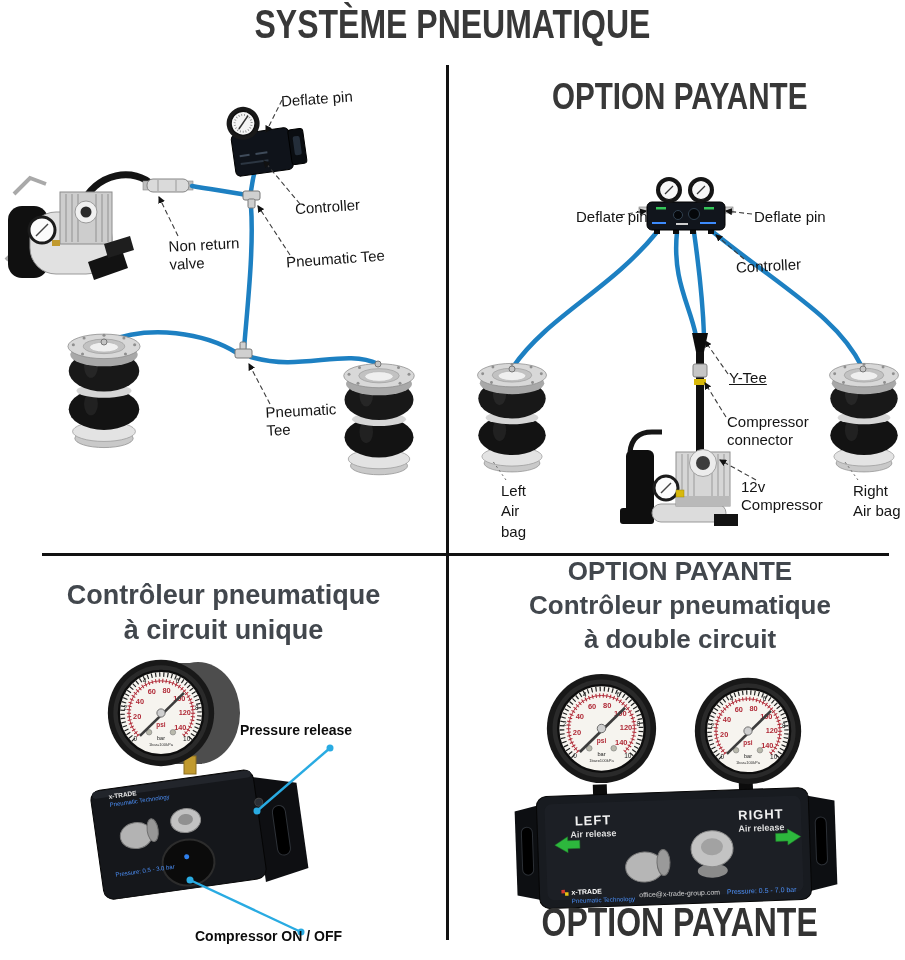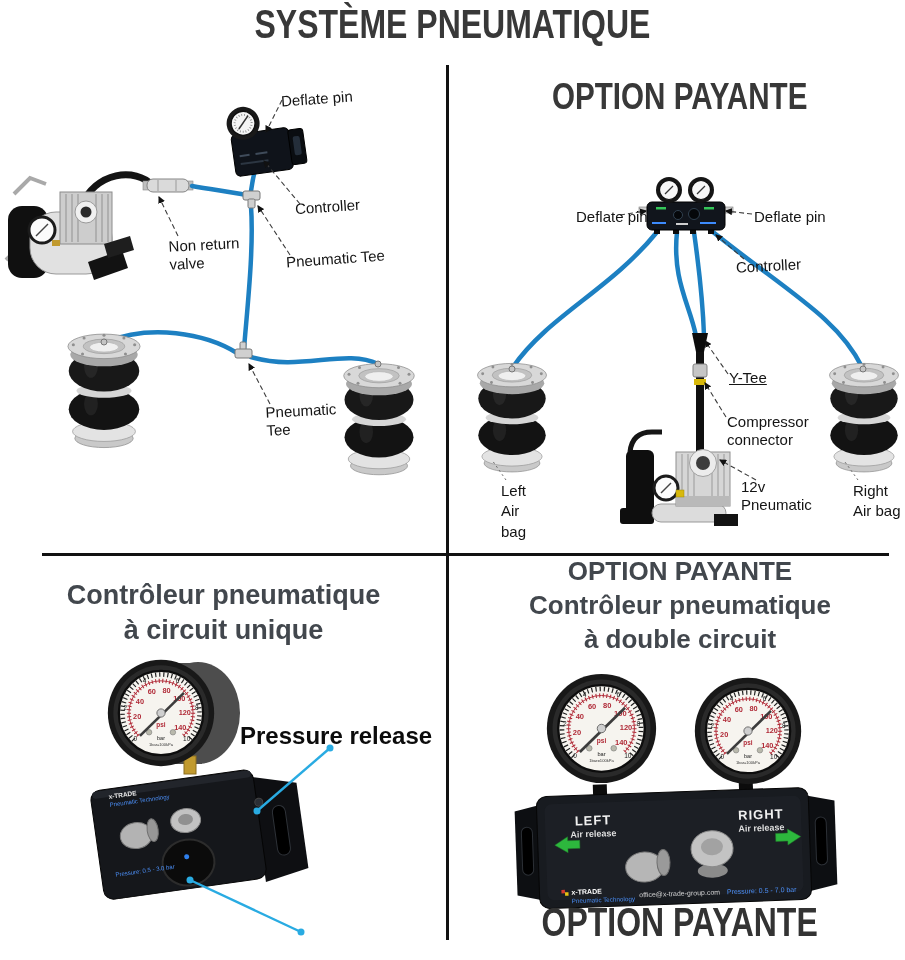--- a/index.html
+++ b/index.html
@@ -16,21 +16,21 @@
   .h-tr{position:absolute;left:455px;width:450px;top:76px;text-align:center;}
   .h-tr .cond{font-size:37px;}
   .h-bl{position:absolute;left:0;width:447px;top:578px;text-align:center;font-weight:bold;
         font-size:27px;color:#42474d;line-height:1.3;white-space:pre-line;}
   .h-br1{position:absolute;left:455px;width:450px;top:556px;text-align:center;font-weight:bold;
         font-size:26px;color:#42474d;}
   .h-br2{position:absolute;left:455px;width:450px;top:589px;text-align:center;font-weight:bold;
         font-size:26px;color:#42474d;line-height:1.3;white-space:pre-line;}
   .h-foot{position:absolute;left:455px;width:450px;top:900px;text-align:center;}
   .h-foot .cond{font-size:40px;color:#333;}
-  .bold-note{position:absolute;font-weight:bold;font-size:24px;color:#0c0c0c;white-space:pre;}
+  .bold-note{position:absolute;font-weight:bold;font-size:14px;color:#0c0c0c;white-space:pre;}
 </style>
 </head>
 <body>
 
 <div class="canvas">
 
 <svg width="905" height="960" viewBox="0 0 905 960">
   <defs>
     <marker id="arrow" viewBox="0 0 10 10" refX="8.5" refY="5" markerWidth="6.5" markerHeight="6.5" orient="auto-start-reverse">
       <path d="M0,0 L10,5 L0,10 z" fill="#111"></path>
@@ -339,29 +339,30 @@
   <div class="lbl tilt3" style="left:266px;top:402px;">Pneumatic
 Tee</div>
 
   <div class="lbl" style="left:576px;top:208px;">Deflate pin</div>
   <div class="lbl" style="left:754px;top:208px;">Deflate pin</div>
   <div class="lbl tilt3" style="left:736px;top:257px;">Controller</div>
   <div class="lbl" style="left:729px;top:369px;text-decoration:underline;">Y-Tee</div>
   <div class="lbl" style="left:727px;top:413px;">Compressor
 connector</div>
   <div class="lbl" style="left:741px;top:478px;">12v
-Pneumatic</div>
+Compressor</div>
   <div class="lbl" style="left:501px;top:481px;line-height:1.35;">Left
 Air
 bag</div>
   <div class="lbl" style="left:853px;top:481px;line-height:1.35;">Right
 Air bag</div>
 
   <div class="h-bl">Contrôleur pneumatique
 à circuit unique</div>
   <div class="bold-note" style="left:240px;top:722px;">Pressure release</div>
+  <div class="bold-note" style="left:195px;top:928px;">Compressor ON / OFF</div>
 
   <div class="h-br1">OPTION PAYANTE</div>
   <div class="h-br2">Contrôleur pneumatique
 à double circuit</div>
   <div class="h-foot"><span class="cond">OPTION PAYANTE</span></div>
 
 </div>
 
 </body></html>

